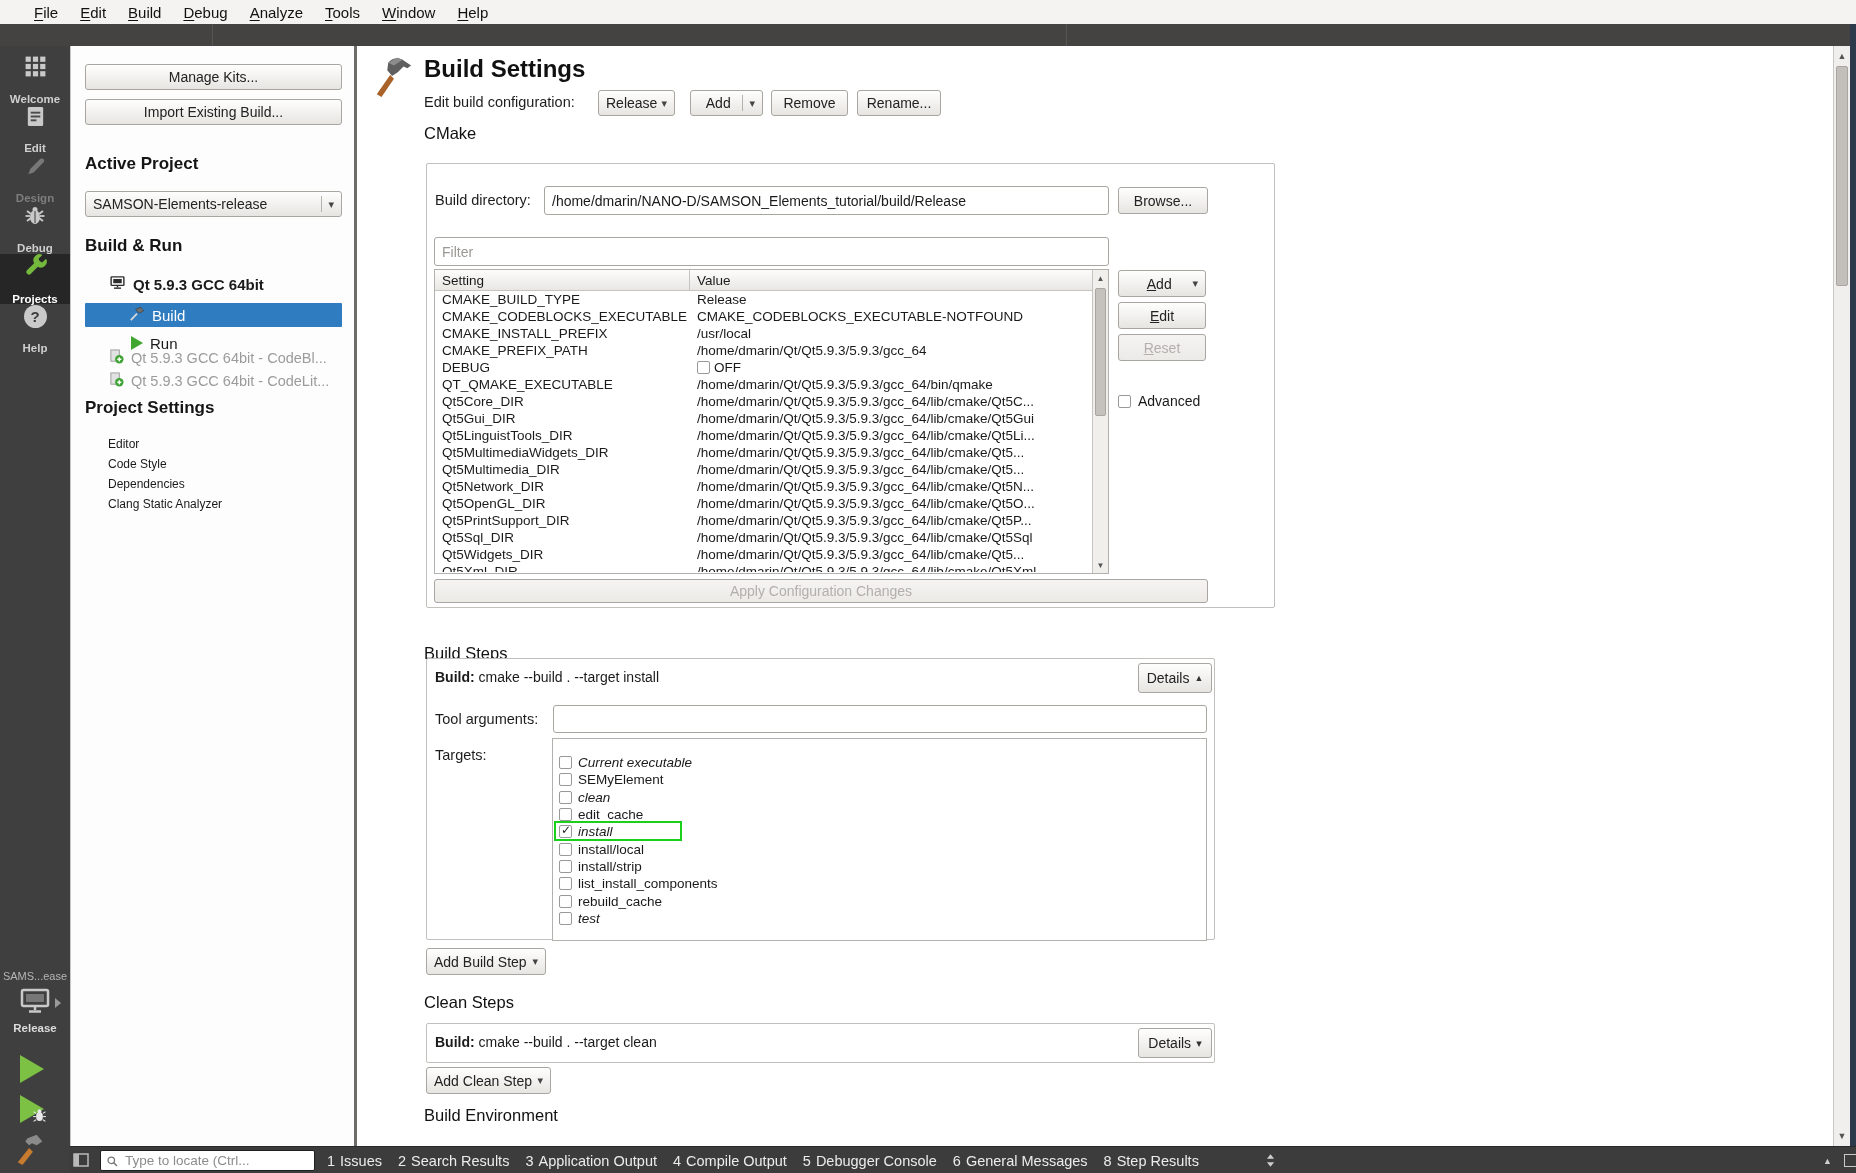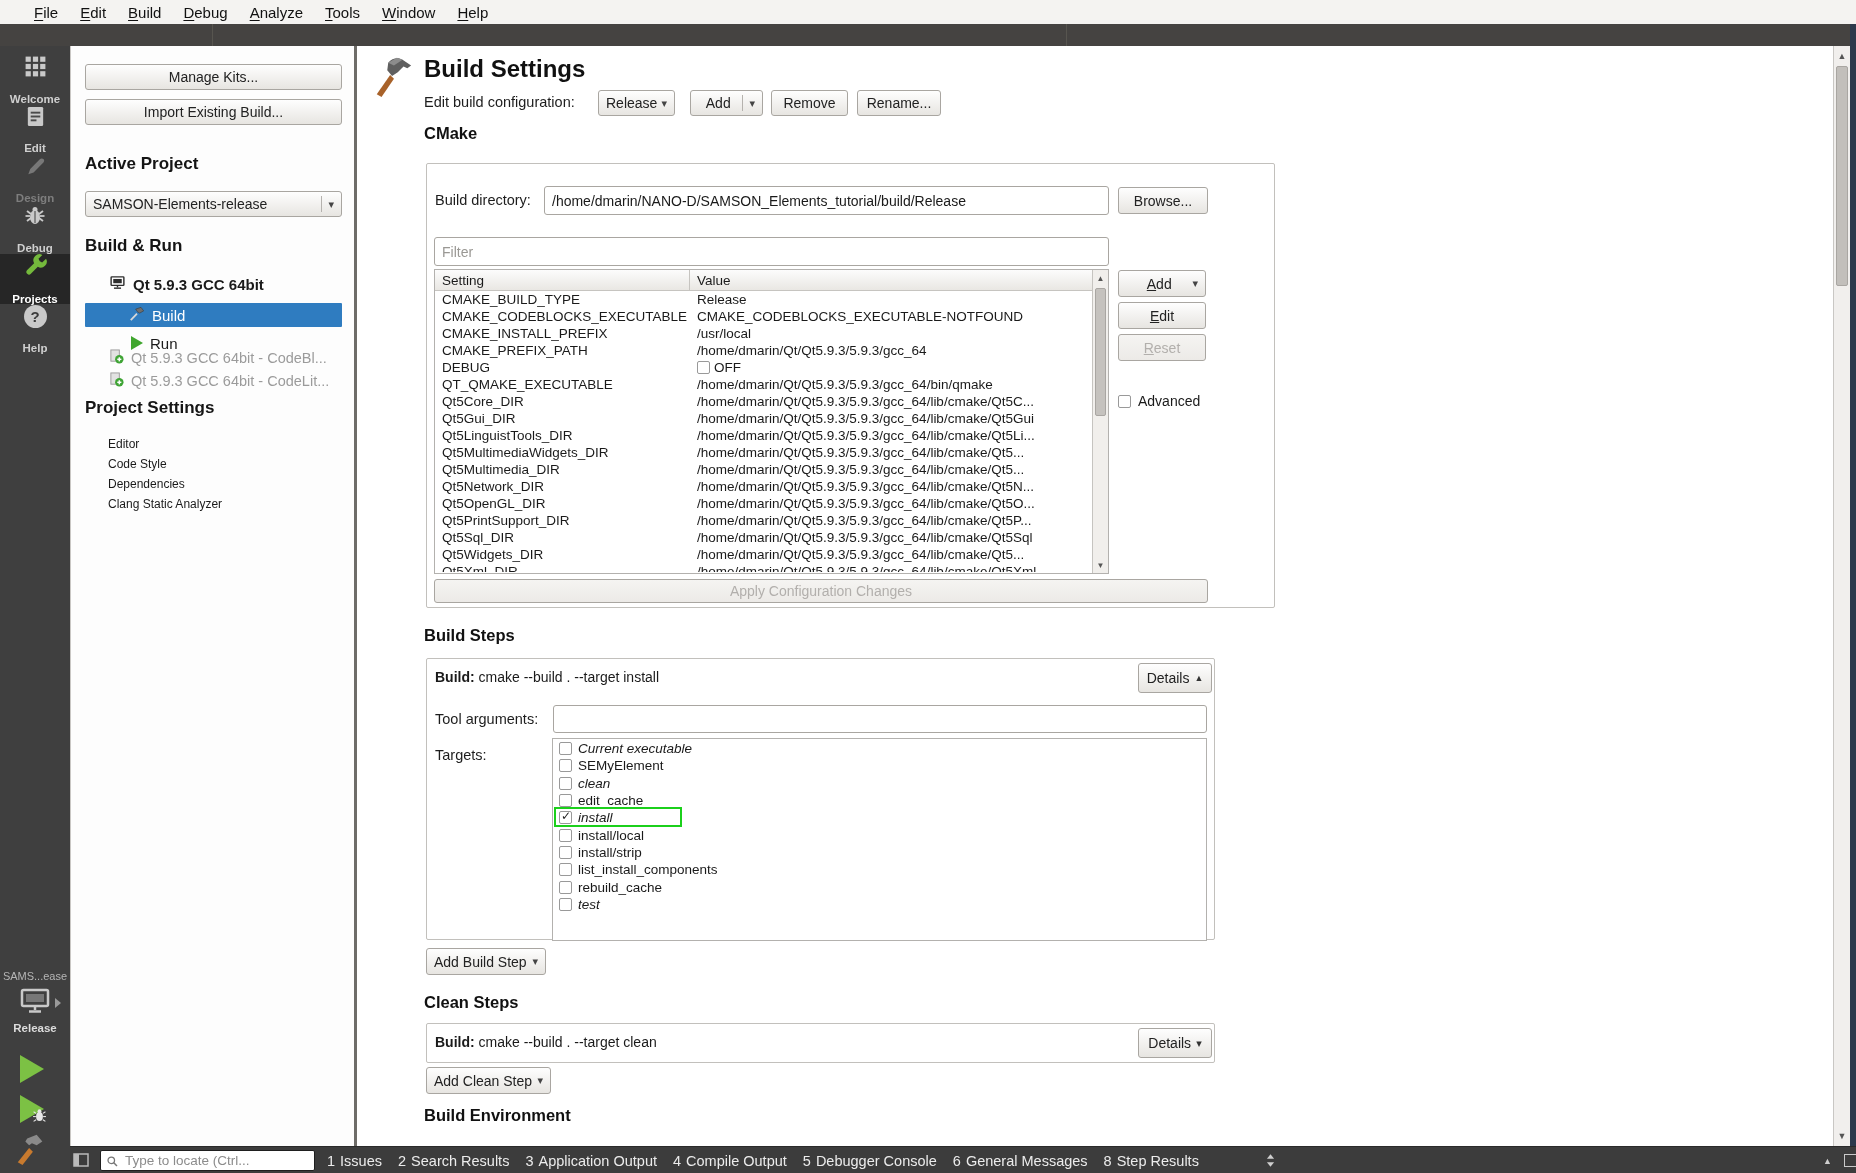--- a/index.html
+++ b/index.html
@@ -46,21 +46,21 @@
   .p-heading{font-size:17px;font-weight:bold;color:#151515}
   .tree-row{display:flex;align-items:center;gap:7px;font-size:15px}
   .tree-row.selected{background:#2f7cc0;color:#fff;border-radius:1px}
   .tree-row.inactive{color:#9b9b9b;font-size:14.5px}
   .ps-item{height:20px;line-height:20px;font-size:12px;cursor:pointer}
   .run-tri-sm{width:0;height:0;border-left:12px solid #3fa62e;border-top:7px solid transparent;border-bottom:7px solid transparent}
   
   .main{position:absolute;left:357px;top:46px;width:1476px;height:1100px;background:#fff}
   .m-abs{position:absolute}
   .page-title{font-size:24px;font-weight:bold;color:#111}
-  .sec-heading{font-size:16.5px;font-weight:bold;color:#111}
+  .sec-heading{font-size:16.5px;font-weight:normal;color:#111}
   .flabel{font-size:14.5px;color:#1d1d1d;white-space:nowrap}
   .groupbox{position:absolute;border:1px solid #c2c0bc;border-radius:2px;background:#fff}
   .tinput{border:1px solid #a9a6a1;border-radius:3px;background:#fff;font-size:14px;padding:0 7px;
           font-family:inherit;color:#1a1a1a;outline:none}
   .tinput::placeholder{color:#9a9894}
   
   .cmake-table{position:absolute;border:1px solid #b3b1ae;background:#fff}
   .ct-header{height:21px;background:linear-gradient(#fcfcfc,#e9e7e3);border-bottom:1px solid #c6c4c0;
              display:flex;font-size:13.5px;font-weight:normal;align-items:center}
   .ct-header .c1{width:255px;padding-left:7px;border-right:1px solid #c6c4c0;height:100%;display:flex;align-items:center}
@@ -75,21 +75,21 @@
   .ct-scroll .sthumb{position:absolute;left:2px;right:2px;top:18px;height:128px;background:#c5c2be;
                      border:1px solid #a9a6a2;border-radius:2px}
   .checkbox{width:13px;height:13px;border:1px solid #999;border-radius:2px;background:#fff;flex:none;position:relative;display:inline-block}
   .checkbox.checked::after{content:"\2713";position:absolute;left:1px;top:-3px;font-size:12px;color:#222;font-weight:bold}
   
   .step-header{position:absolute;left:0;top:0;right:0;height:38px}
   .step-text{position:absolute;left:8px;top:10px;font-size:14px;white-space:nowrap}
   .step-text b{font-weight:bold}
   .details-btn{position:absolute;width:74px;height:30px;gap:5px}
   .details-btn .dar{font-size:9px;color:#333}
-  .targets-box{position:absolute;border:1px solid #b3b1ae;background:#fff;padding-top:1px}
+  .targets-box{position:absolute;border:1px solid #b3b1ae;background:#fff;padding-top:15px}
   .target-row{display:flex;align-items:center;gap:6px;height:17.3px;padding-left:6px;font-size:13.5px;position:relative}
   .target-label.italic{font-style:italic}
   .target-highlight{position:absolute;left:1px;top:-2px;width:128px;height:20px;border:2px solid #1bd01b;pointer-events:none}
   .mnemo{display:block}
   .mnemo::first-letter{text-decoration:underline}
   
   .main-scrollbar{position:absolute;left:1833px;top:46px;width:17px;height:1100px;background:#f1efed;border-left:1px solid #c9c7c4}
   .msb-arrow{position:absolute;left:0;width:16px;height:16px;display:flex;align-items:center;justify-content:center;font-size:9px;color:#555}
   .msb-thumb{position:absolute;left:2px;right:2px;top:20px;height:220px;background:#c2bfbb;border:1px solid #a9a6a2;border-radius:2px}
   .right-sliver{position:absolute;left:1850px;top:24px;width:6px;height:1149px;background:#2c3a4c}
@@ -423,21 +423,21 @@
         </div>
       <div class="m-abs btn disabled" style="left:691px;top:170px;width:88px;height:27px">
           <span class="mnemo">Reset</span>
         </div>
       <div class="m-abs" style="left:691px;top:229px;display:flex;align-items:center;gap:7px">
         <span class="checkbox"></span>
         <span style="font-size:14px">Advanced</span>
       </div>
     </div>
 
-    <div class="m-abs sec-heading" style="left:67px;top:580px">Build Steps</div>
+    <div class="m-abs sec-heading" style="left:67px;top:598px">Build Steps</div>
 
     <div class="groupbox" style="left:69px;top:612px;width:789px;height:282px">
       <div class="step-header">
         <span class="step-text"><b>Build:</b> <span>cmake --build . --target install</span></span>
         <div class="btn details-btn" style="left:711px;top:4px">
           <span>Details</span>
           <span class="dar">▲</span>
         </div>
       </div>
       <div class="m-abs flabel" style="left:8px;top:52px">Tool arguments:</div>

